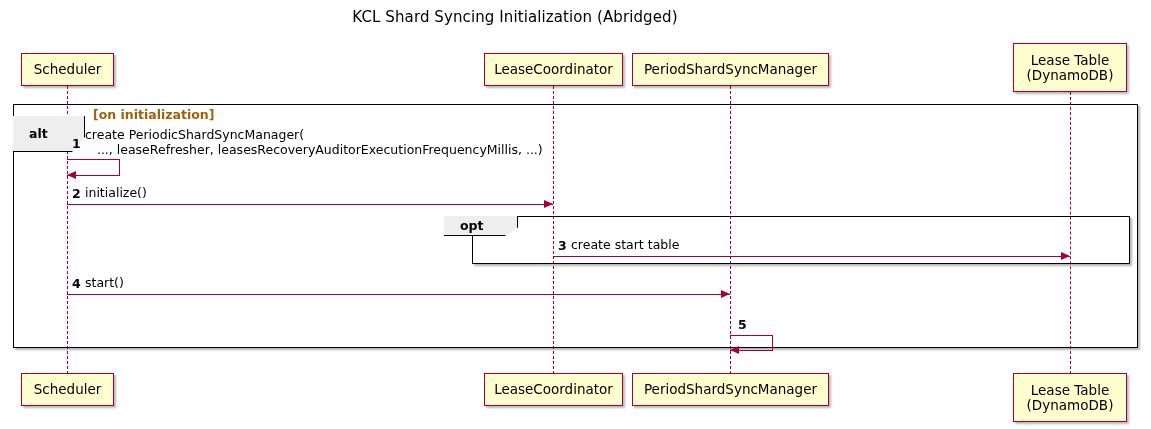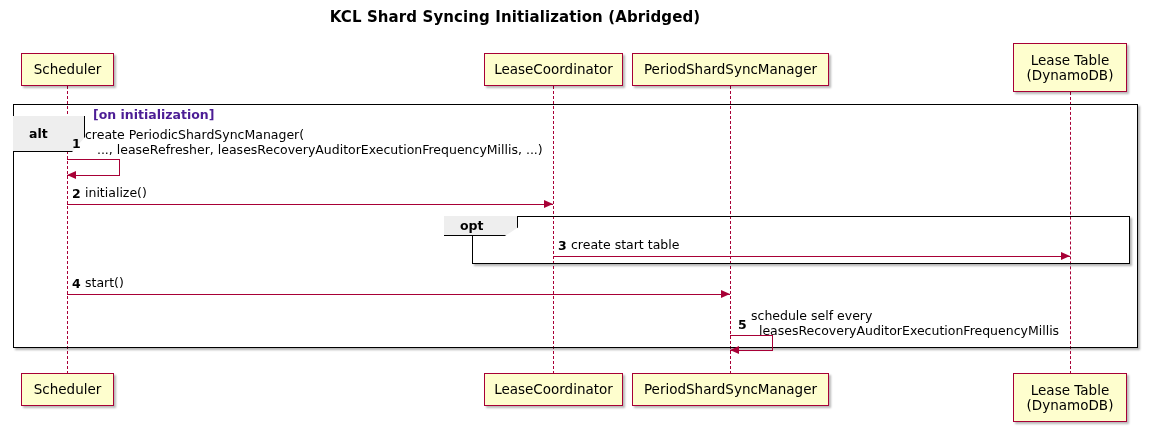--- a/index.html
+++ b/index.html
@@ -5,21 +5,21 @@
   html,body{margin:0;padding:0;background:#FFFFFF;}
   body{
     width:1151px;height:429px;position:relative;overflow:hidden;
     font-family:"DejaVu Sans","Liberation Sans",sans-serif;
     color:#000000;
   }
   #canvas{position:absolute;left:0;top:0;width:1151px;height:429px;}
 
   .title{
     position:absolute;left:0;top:8px;width:1030px;text-align:center;
-    font-size:15px;font-weight:bold;color:#000;letter-spacing:.1px;
+    font-size:15px;font-weight:normal;color:#000;letter-spacing:.1px;
   }
 
   
   .pbox{
     position:absolute;box-sizing:border-box;
     background:#FEFECE;border:1.5px solid #A80036;
     box-shadow:2px 2px 2px rgba(0,0,0,.28);
     display:flex;align-items:center;justify-content:center;
     font-size:13.5px;line-height:15px;color:#000;text-align:center;
     white-space:pre-line;
@@ -39,21 +39,21 @@
   .frag-tab{
     position:absolute;box-sizing:border-box;
     background:#EEEEEE;border-right:1.7px solid #000;border-bottom:1.7px solid #000;
     font-size:12.5px;font-weight:bold;color:#000;
     display:flex;align-items:center;
     padding-left:16px;
     
     clip-path:polygon(0 0, 100% 0, 100% 58%, 82% 100%, 0 100%);
   }
   .frag-guard{
-    position:absolute;font-size:12.5px;font-weight:bold;color:#4c1d95;white-space:nowrap;
+    position:absolute;font-size:12.5px;font-weight:bold;color:#a16207;white-space:nowrap;
   }
 
   
   .mline{
     position:absolute;height:0;border-top:1.4px solid #A80036;
   }
   .arrow-r{
     position:absolute;width:0;height:0;
     border-top:4.5px solid transparent;border-bottom:4.5px solid transparent;
     border-left:9px solid #A80036;
@@ -114,22 +114,20 @@
   <div class="mlabel" style="left:571px;top:238px;">create start table</div>
   <div class="mline" style="left:553px;top:256px;width:517px;"></div>
   <div class="arrow-r" style="left:1061px;top:252px;"></div>
 
   <div class="mnum" style="left:72px;top:276px;">4</div>
   <div class="mlabel" style="left:85px;top:276px;">start()</div>
   <div class="mline" style="left:67px;top:294px;width:663px;"></div>
   <div class="arrow-r" style="left:721px;top:290px;"></div>
 
   <div class="mnum" style="left:738px;top:317px;">5</div>
-  <div class="mlabel" style="left:751px;top:309px;">schedule self every
-  leasesRecoveryAuditorExecutionFrequencyMillis</div>
   <div class="selfbox" style="left:730px;top:335px;width:43px;height:16px;"></div>
   <div class="arrow-l" style="left:730px;top:346px;"></div>
 
   <div class="pbox" style="left:21px;top:53px;width:93px;height:33px;">Scheduler</div>
   <div class="pbox" style="left:484px;top:53px;width:139px;height:33px;">LeaseCoordinator</div>
   <div class="pbox" style="left:632px;top:53px;width:197px;height:33px;">PeriodShardSyncManager</div>
   <div class="pbox" style="left:1013px;top:43px;width:114px;height:49px;">Lease Table
 (DynamoDB)</div>
 
   <div class="pbox" style="left:21px;top:373px;width:93px;height:33px;">Scheduler</div>

